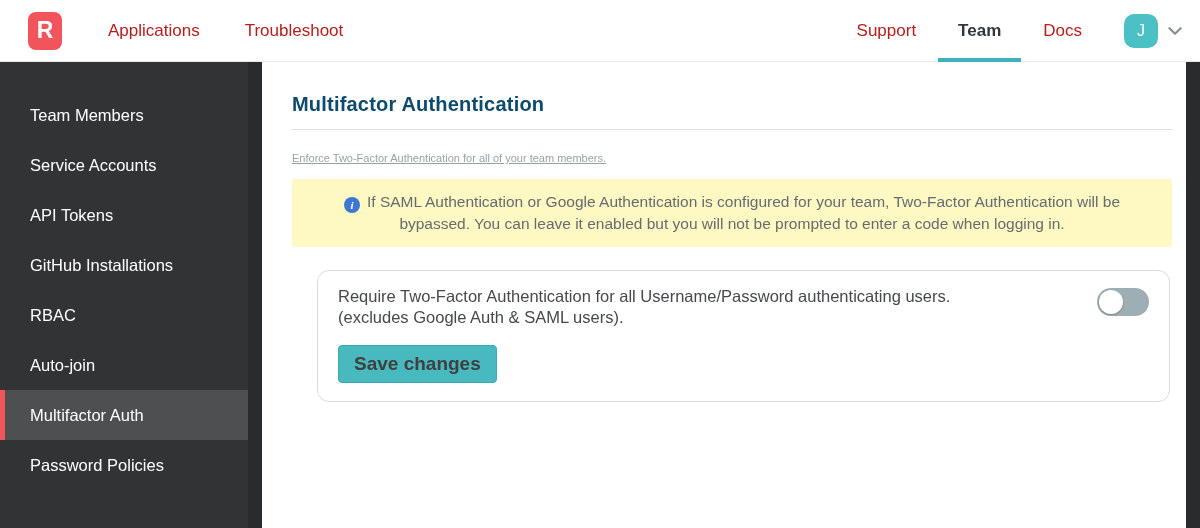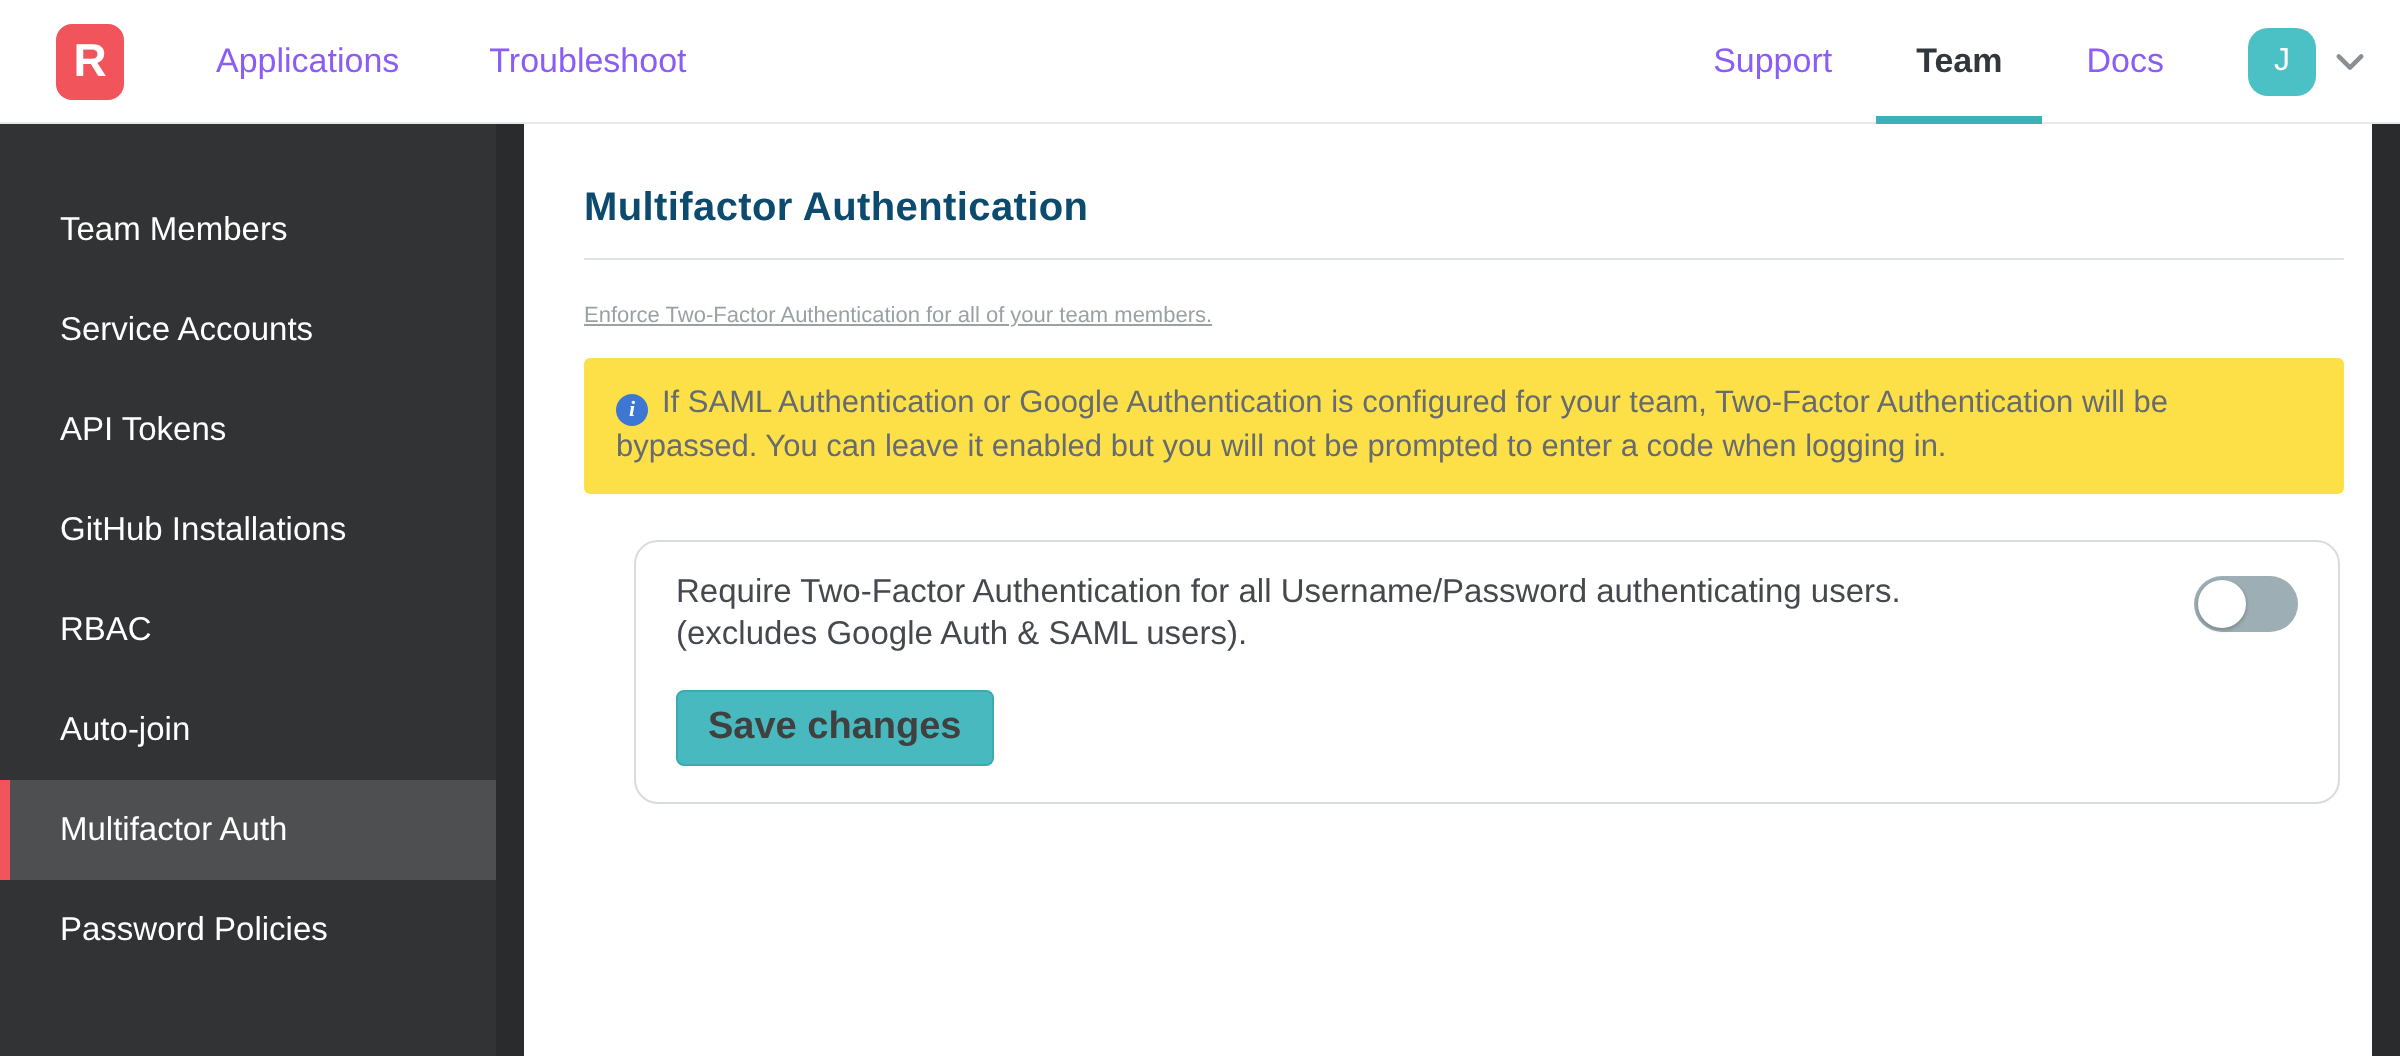--- a/index.html
+++ b/index.html
@@ -13,21 +13,21 @@
   }
   .logo {
     width: 34px; height: 38px; border-radius: 8px; background: #f2545b;
     color: #fff; font-weight: bold; font-size: 23px;
     display: flex; align-items: center; justify-content: center; flex: 0 0 auto;
   }
   .nav-left { display: flex; margin-left: 46px; gap: 45px; height: 100%; }
   .nav-right { display: flex; margin-left: auto; gap: 42px; align-items: flex-start; height: 100%; }
   .nav-item {
     display: flex; align-items: center; height: 100%; position: relative;
-    font-size: 17px; color: #8b5cf6; cursor: pointer; white-space: nowrap;
+    font-size: 17px; color: #b91c1c; cursor: pointer; white-space: nowrap;
   }
   .nav-item.active { font-weight: bold; color: #32373c; }
   .nav-item.active .underline {
     position: absolute; left: -20px; right: -20px; bottom: -1px; height: 4px; background: #3cb2b8;
   }
   .user-menu { display: flex; align-items: center; gap: 8px; height: 100%; cursor: pointer; }
   .avatar {
     width: 34px; height: 34px; border-radius: 10px; background: #4bc0c5;
     color: #fff; font-size: 16px; display: flex; align-items: center; justify-content: center;
   }
@@ -48,22 +48,22 @@
   .gutter { width: 14px; background: #2a2b2c; flex: 0 0 auto; }
 
   .main { flex: 1; background: #ffffff; padding: 0 0 0 30px; }
   .main-inner { padding-right: 14px; }
 
   .page-title { margin-top: 31px; font-size: 20px; font-weight: bold; color: #0c4a6e; letter-spacing: 0.2px; }
   .rule { margin-top: 13px; border: none; border-top: 1px solid #dde3e5; height: 0; }
   .desc { margin-top: 22px; font-size: 11px; color: #9aa1a5; text-decoration: underline; }
 
   .info-box {
-    margin-top: 15px; background: #fde047; border-radius: 3px;
-    padding: 12px 16px; font-size: 15.5px; line-height: 22px; color: #666b70;
+    margin-top: 15px; background: #fef9c3; border-radius: 3px;
+    padding: 12px 16px; font-size: 15.5px; line-height: 22px; color: #666b70; text-align: center;
   }
   .info-icon {
     display: inline-flex; width: 16px; height: 16px; border-radius: 50%;
     background: #3d77d3; color: #fff; font-size: 11px; font-weight: bold;
     align-items: center; justify-content: center; vertical-align: -2px; margin-right: 7px;
     font-family: "Liberation Serif", serif; font-style: italic;
   }
 
   .card {
     margin: 23px 2px 0 25px; background: #fff; border: 1px solid #d9dcdd; border-radius: 12px;

